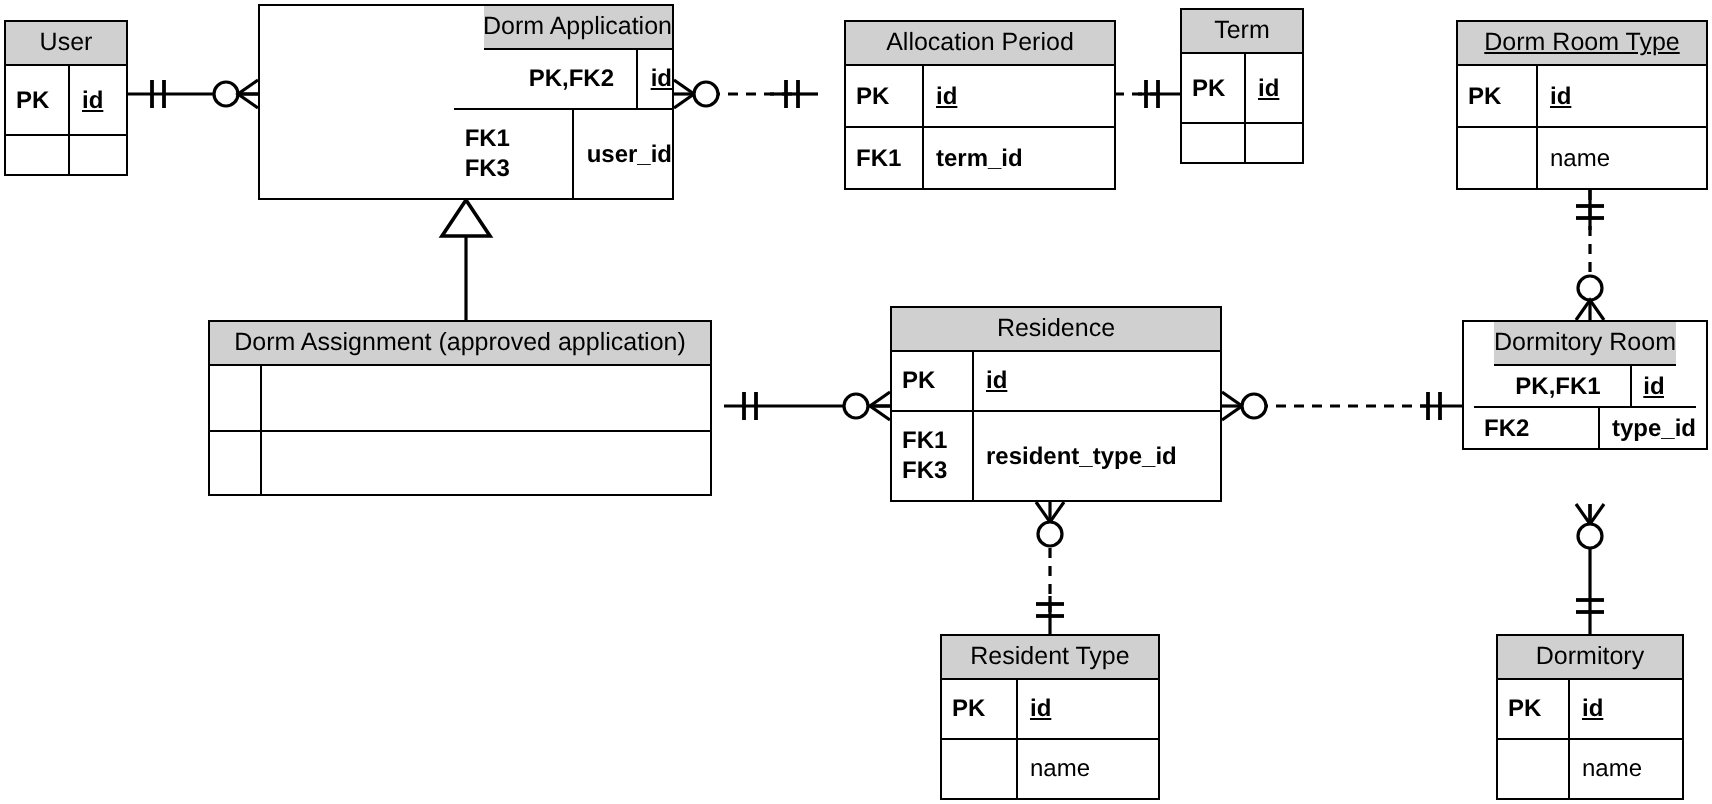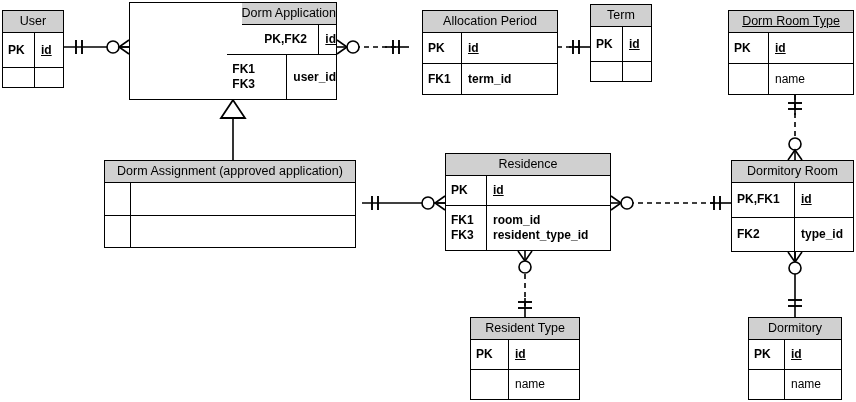--- a/index.html
+++ b/index.html
@@ -338,26 +338,25 @@
           <div class="cell-attr">
             <div class="attrline attr-pk">id</div>
           </div>
         </div>
         <div class="ent-row">
           <div class="cell-key" style="width: 41px; flex: 0 0 41px;">
             <div class="keyline">FK1</div>
             <div class="keyline">FK3</div>
           </div>
           <div class="cell-attr">
-            <div class="attrline attr-fk">room_id</div>
             <div class="attrline attr-fk">resident_type_id</div>
           </div>
         </div>
       </div>
-      <div class="entity" style="left: 731px; top: 160px; width: 123px; height: 92px;">
+      <div class="entity" style="left: 731px; top: 160px; width: 123px; height: 65px; align-items: center;">
         <div class="ent-title" style="height: 22px; flex: 0 0 22px;">Dormitory Room</div>
         <div class="ent-row">
           <div class="cell-key" style="width: 63px; flex: 0 0 63px;">
             <div class="keyline">PK,FK1</div>
           </div>
           <div class="cell-attr">
             <div class="attrline attr-pk">id</div>
           </div>
         </div>
         <div class="ent-row">

